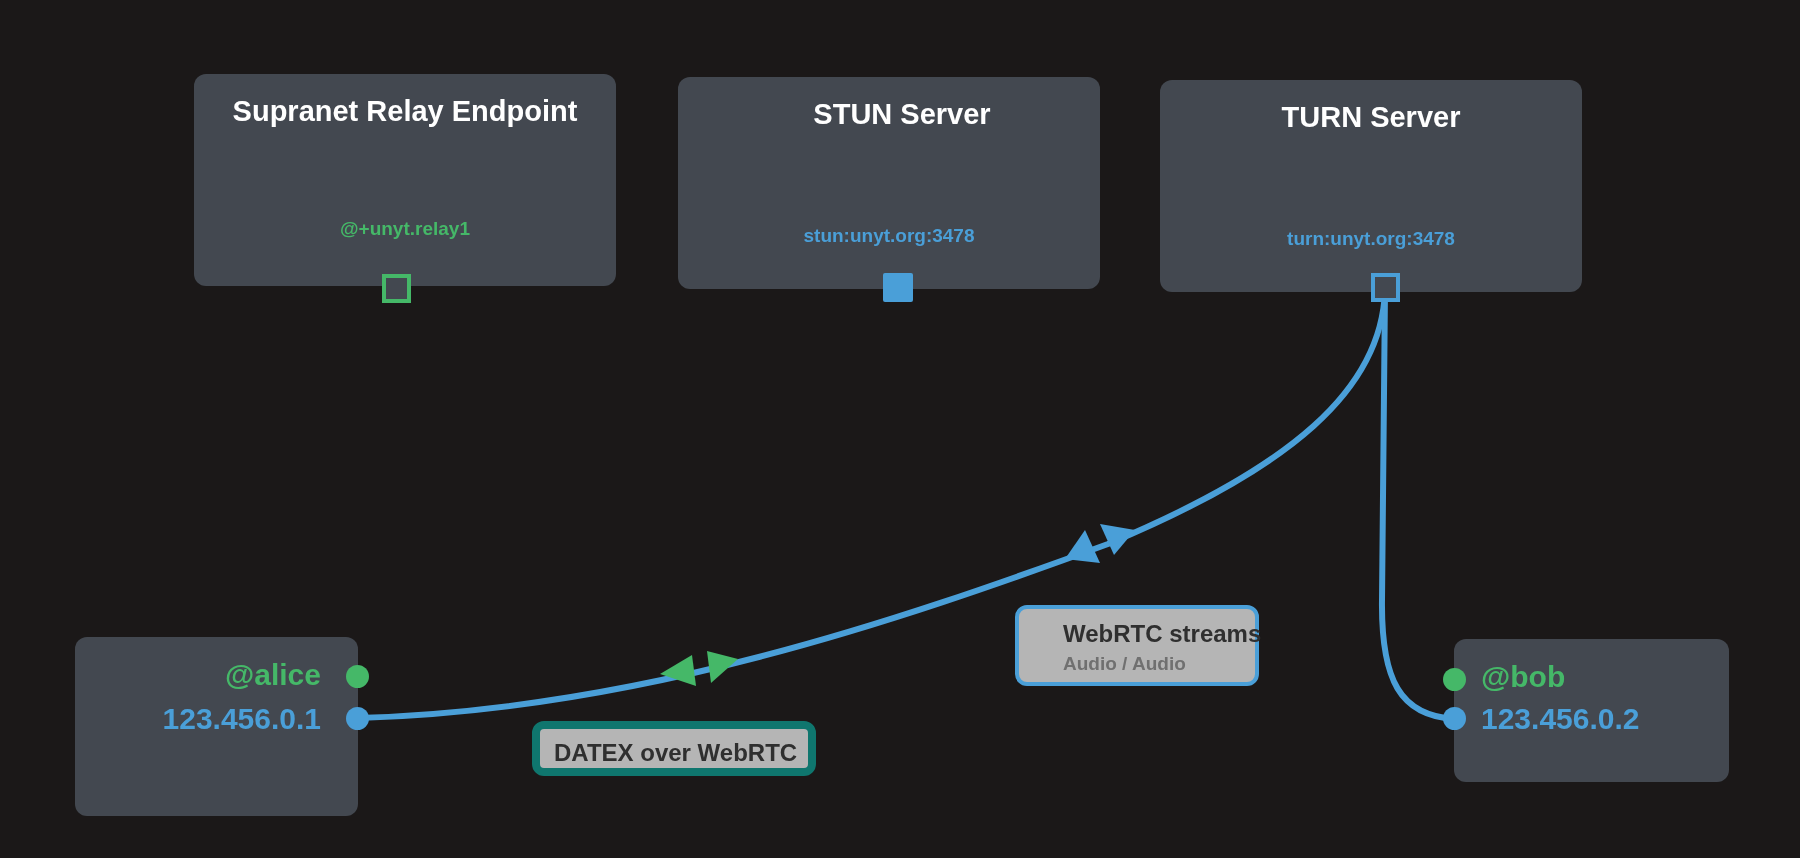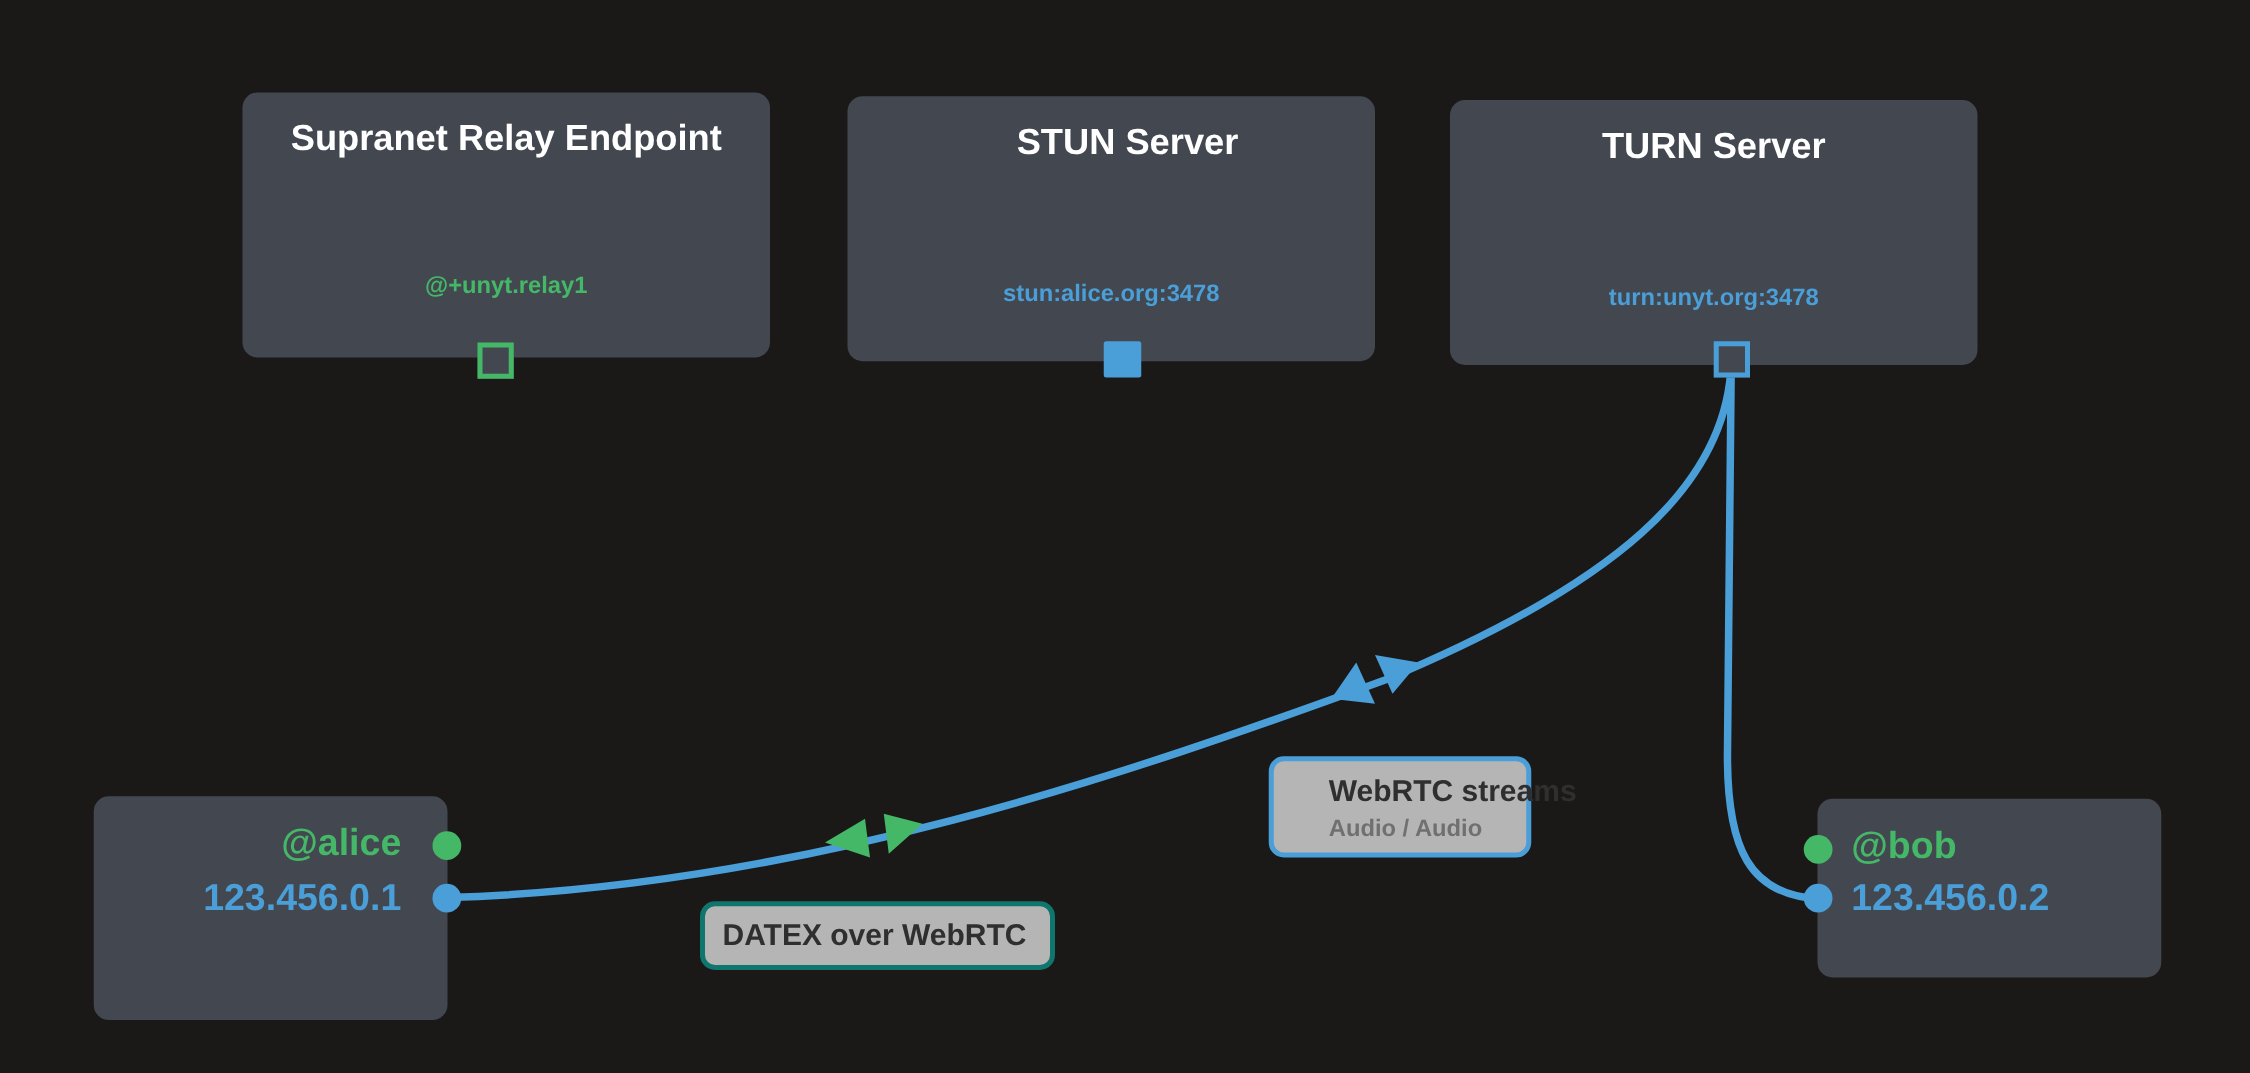--- a/index.html
+++ b/index.html
@@ -67,21 +67,21 @@
 </svg>
 
 <div class="node" style="left:194px; top:74px; width:422px; height:212px;">
   <div class="node-title" style="top:21px;">Supranet Relay Endpoint</div>
   <div class="node-sub green" style="top:144px;">@+unyt.relay1</div>
 </div>
 <div class="port" style="left:382px; top:274px; width:29px; height:29px; border:4px solid #45b868; background:#434850;"></div>
 
 <div class="node" style="left:678px; top:77px; width:422px; height:212px;">
   <div class="node-title" style="top:21px;padding-left:26px;">STUN Server</div>
-  <div class="node-sub blue" style="top:148px;">stun:alice.org:3478</div>
+  <div class="node-sub blue" style="top:148px;">stun:unyt.org:3478</div>
 </div>
 <div class="port" style="left:883px; top:273px; width:30px; height:29px; background:#4a9fd8; border-radius:2px;"></div>
 
 <div class="node" style="left:1160px; top:80px; width:422px; height:212px;text-decoration:underline;">
   <div class="node-title" style="top:21px;">TURN Server</div>
   <div class="node-sub blue" style="top:148px;">turn:unyt.org:3478</div>
 </div>
 <div class="port" style="left:1371px; top:273px; width:29px; height:29px; border:4px solid #4a9fd8; background:#434850;"></div>
 
 <div class="node" style="left:75px; top:637px; width:283px; height:179px;">
@@ -91,20 +91,20 @@
 <div class="port" style="left:346px; top:665px; width:23px; height:23px; border-radius:50%; background:#45b868;"></div>
 <div class="port" style="left:346px; top:707px; width:23px; height:23px; border-radius:50%; background:#4a9fd8;"></div>
 
 <div class="node" style="left:1454px; top:639px; width:275px; height:143px;">
   <div class="row-text green" style="left:27px; top:21px;">@bob</div>
   <div class="row-text blue" style="left:27px; top:63px;">123.456.0.2</div>
 </div>
 <div class="port" style="left:1443px; top:668px; width:23px; height:23px; border-radius:50%; background:#45b868;"></div>
 <div class="port" style="left:1443px; top:707px; width:23px; height:23px; border-radius:50%; background:#4a9fd8;"></div>
 
-<div class="label-box" style="left:560px; top:721px; width:284px; height:55px; border:4px solid #0f766e; padding-top:10px;">
+<div class="label-box" style="left:532px; top:721px; width:284px; height:55px; border:8px solid #0f766e; padding-top:10px;">
   <div class="label-main">DATEX over WebRTC</div>
 </div>
 
-<div class="label-box" style="left:1015px; top:605px; width:210px; height:81px; border:4px solid #4a9fd8; padding-top:11px;padding-left:44px;">
+<div class="label-box" style="left:1015px; top:605px; width:244px; height:81px; border:4px solid #4a9fd8; padding-top:11px;padding-left:44px;">
   <div class="label-main">WebRTC streams</div>
   <div class="label-sub" style="margin-top:5px;">Audio / Audio</div>
 </div>
 
 </body></html>

